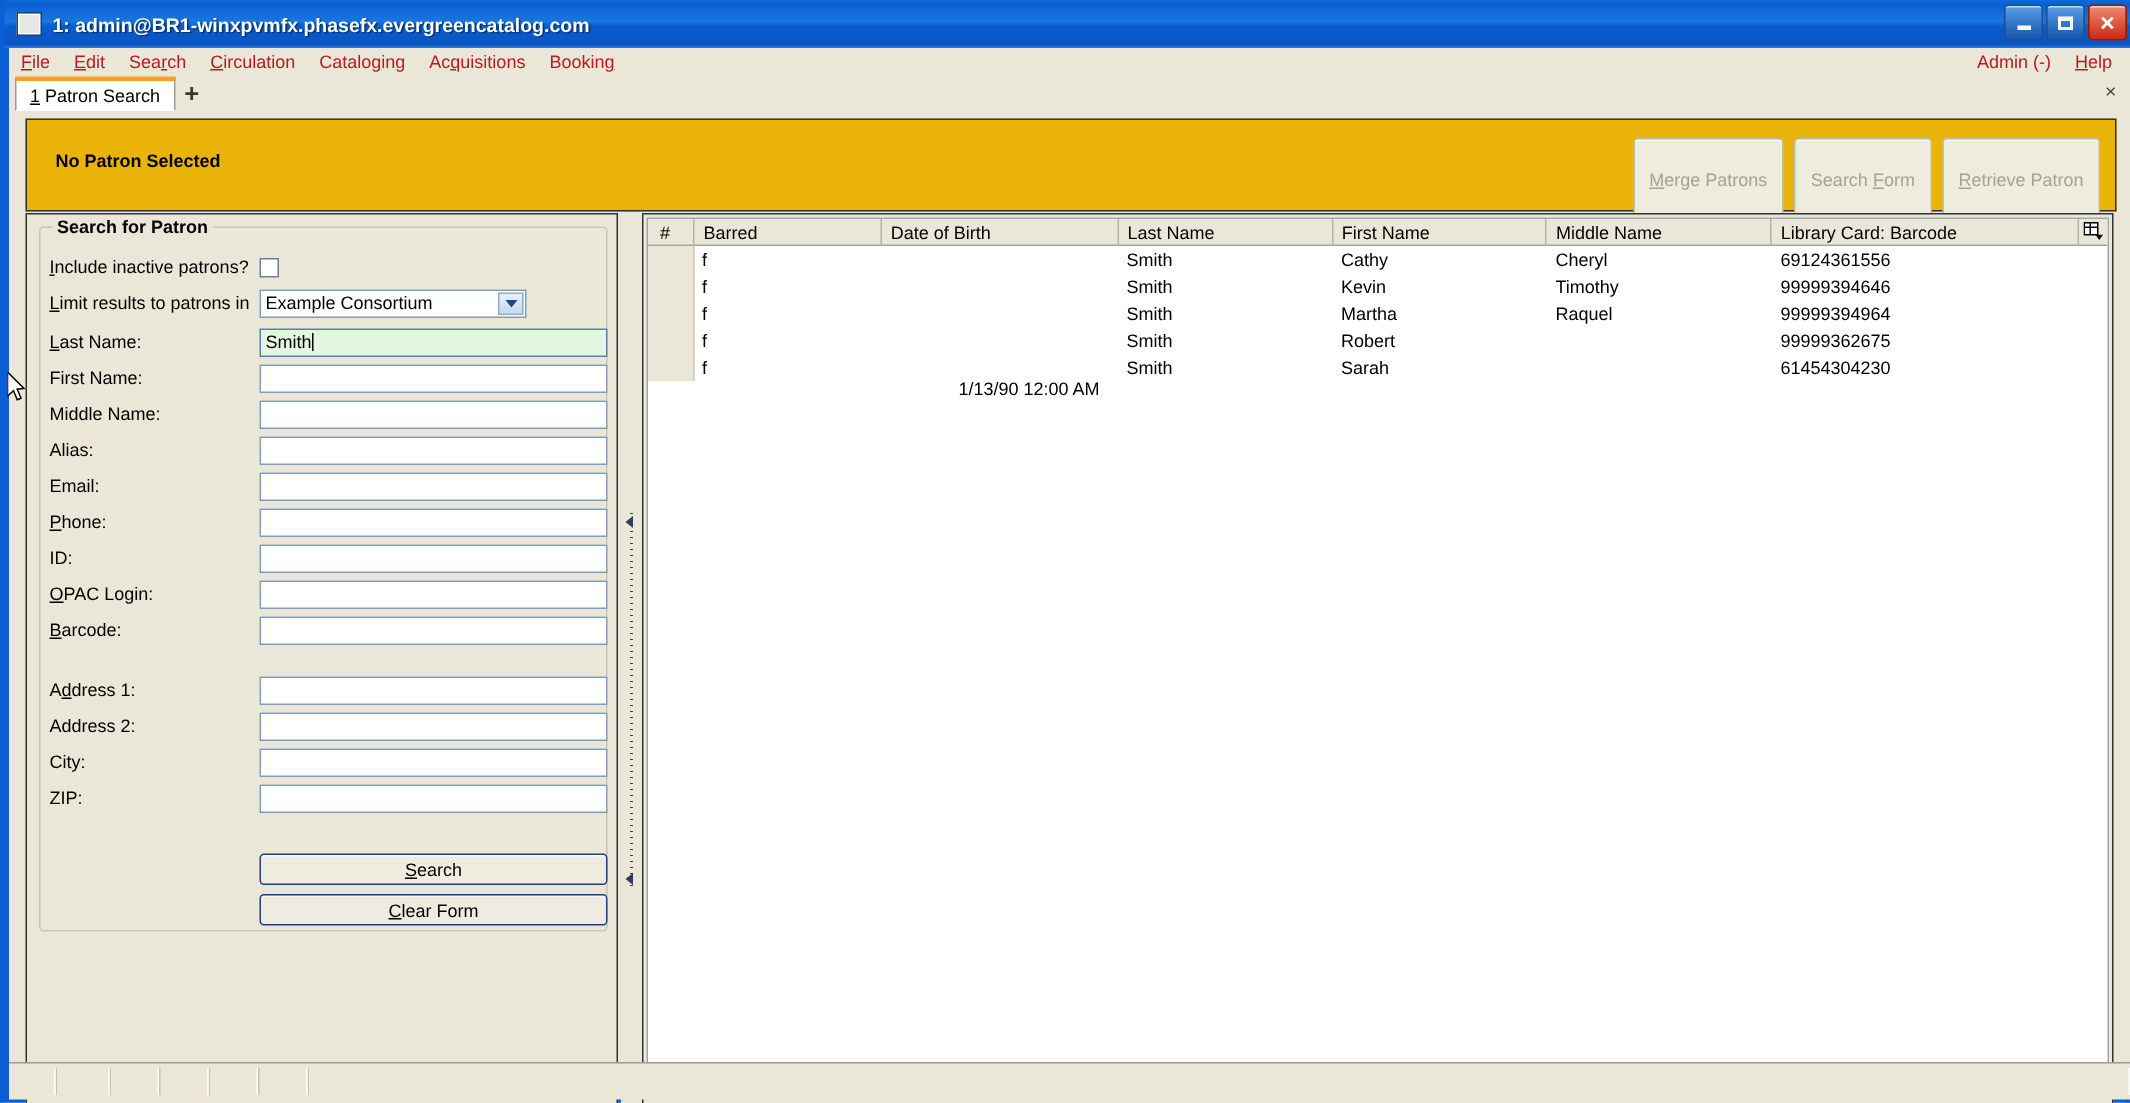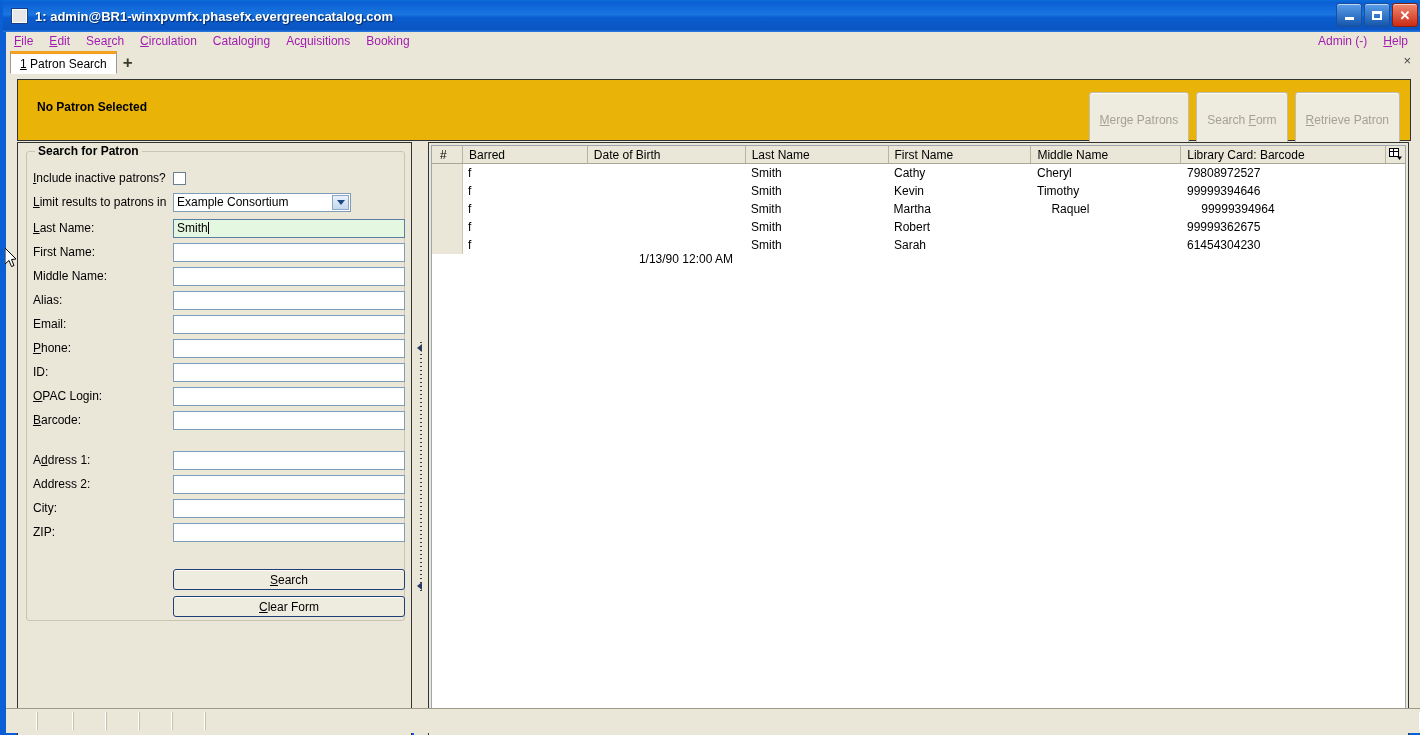--- a/index.html
+++ b/index.html
@@ -54,21 +54,21 @@
   .glyph-close { font-size: 13px; line-height: 13px; font-family: "Liberation Sans", sans-serif; }
 
   
   .menubar {
     position: absolute; left: 3px; top: 32px; width: 1414px; height: 18px;
     background: #eae7d9;
     display: flex; align-items: center;
     border-bottom: 1px solid #d6d2c0;
   }
   .menu-item {
-    padding: 1px 8px; font-size: 12px; color: #a21caf; white-space: nowrap;
+    padding: 1px 8px; font-size: 12px; color: #b91c1c; white-space: nowrap;
   }
   .menu-right { position: absolute; right: 4px; display: flex; align-items: center; margin-left: 28px; }
   .u { text-decoration: underline; }
 
   
   .tabstrip {
     position: absolute; left: 3px; top: 50px; width: 1414px; height: 24px;
     background: #eae7d9;
     border-bottom: 1px solid #9e9b8c;
     display: flex; align-items: flex-end;
@@ -413,40 +413,40 @@
         <div class="grid-body">
           <div class="numcol-bg"></div>
 
           <div class="grow">
             <div class="cell num" style="width:30px; padding-left:8px;">1</div>
             <div class="cell" style="width:125px;">f</div>
             <div class="cell rightal" style="width:158px;"></div>
             <div class="cell" style="width:143px;">Smith</div>
             <div class="cell" style="width:143px;">Cathy</div>
             <div class="cell" style="width:150px;">Cheryl</div>
-            <div class="cell" style="width:210px;">79808972527</div>
+            <div class="cell" style="width:210px;">69124361556</div>
           </div>
 
           <div class="grow">
             <div class="cell num" style="width:30px; padding-left:8px;">2</div>
             <div class="cell" style="width:125px;">f</div>
             <div class="cell rightal" style="width:158px;"></div>
             <div class="cell" style="width:143px;">Smith</div>
             <div class="cell" style="width:143px;">Kevin</div>
             <div class="cell" style="width:150px;">Timothy</div>
             <div class="cell" style="width:210px;">99999394646</div>
           </div>
 
           <div class="grow">
             <div class="cell num" style="width:30px; padding-left:8px;">3</div>
             <div class="cell" style="width:125px;">f</div>
             <div class="cell rightal" style="width:158px;"></div>
             <div class="cell" style="width:143px;">Smith</div>
             <div class="cell" style="width:143px;">Martha</div>
-            <div class="cell" style="width:150px;margin-left:15px;">Raquel</div>
+            <div class="cell" style="width:150px;">Raquel</div>
             <div class="cell" style="width:210px;">99999394964</div>
           </div>
 
           <div class="grow">
             <div class="cell num" style="width:30px; padding-left:8px;">4</div>
             <div class="cell" style="width:125px;">f</div>
             <div class="cell rightal" style="width:158px;"></div>
             <div class="cell" style="width:143px;">Smith</div>
             <div class="cell" style="width:143px;">Robert</div>
             <div class="cell" style="width:150px;"></div>

